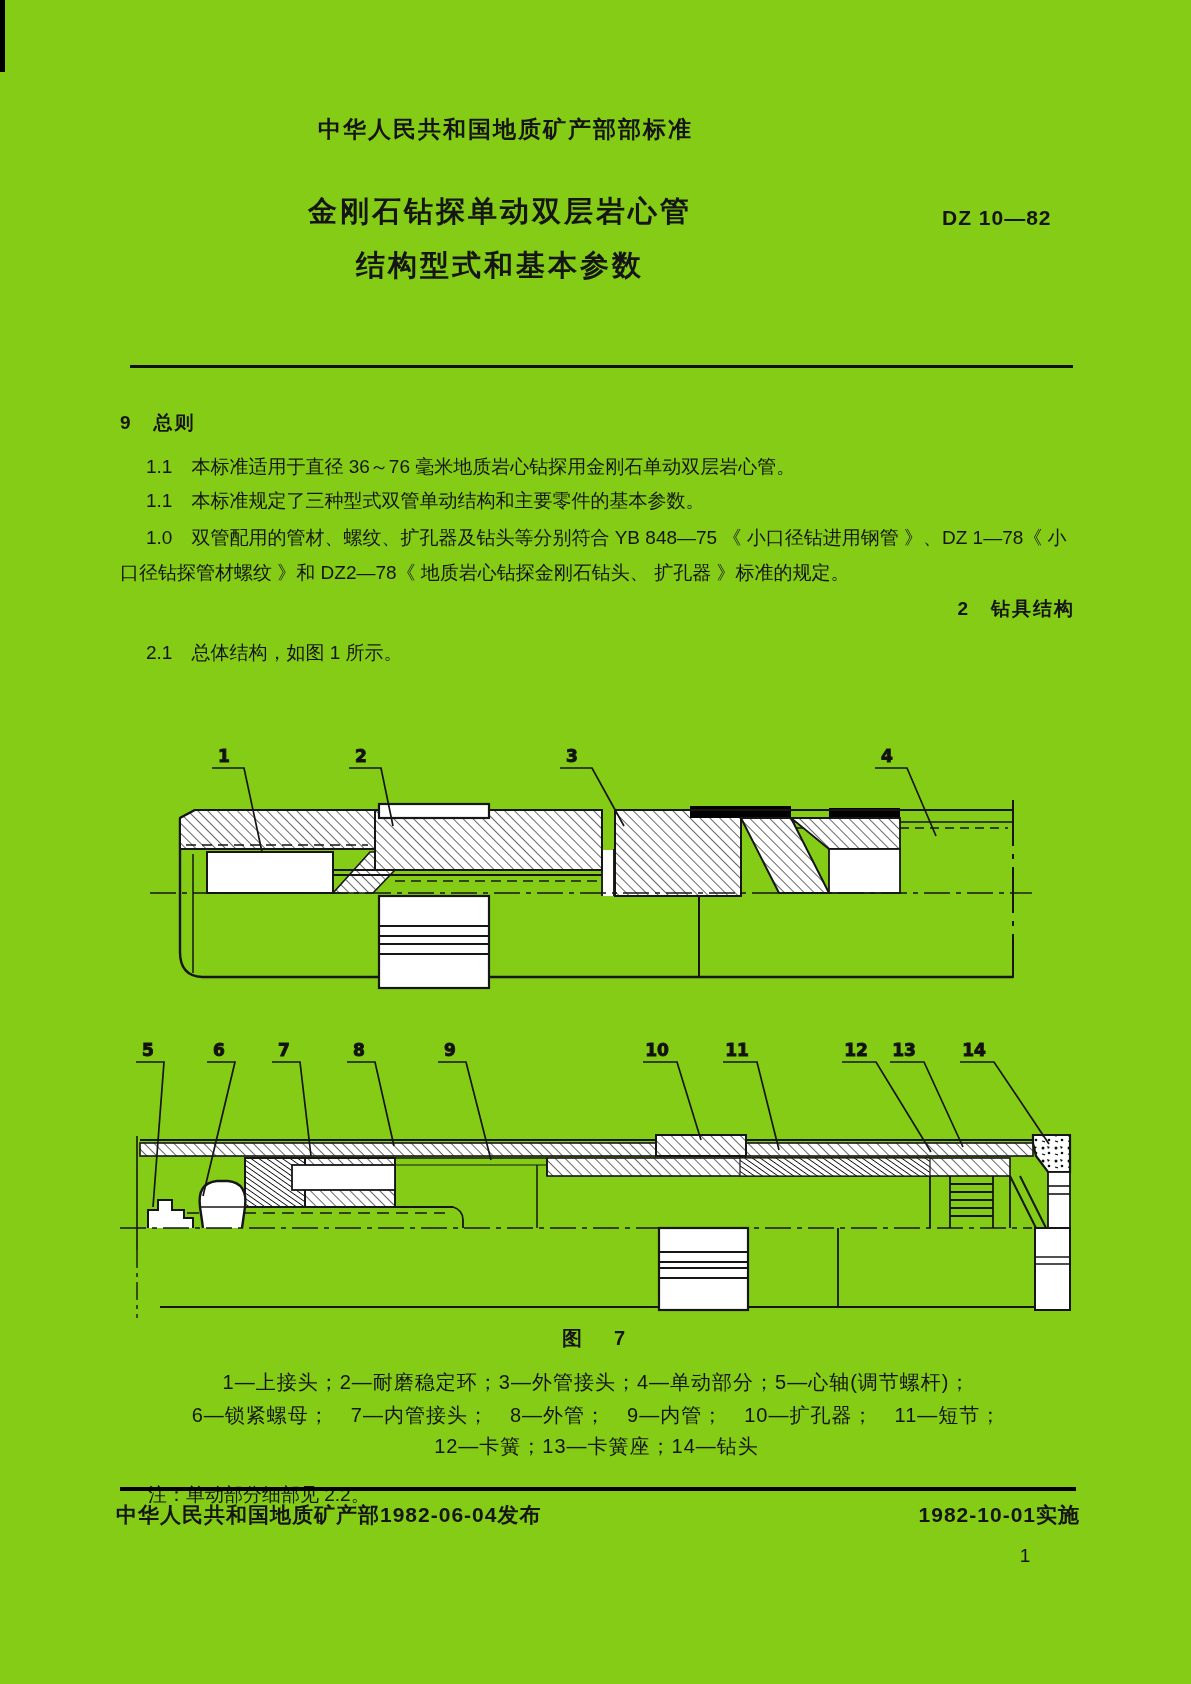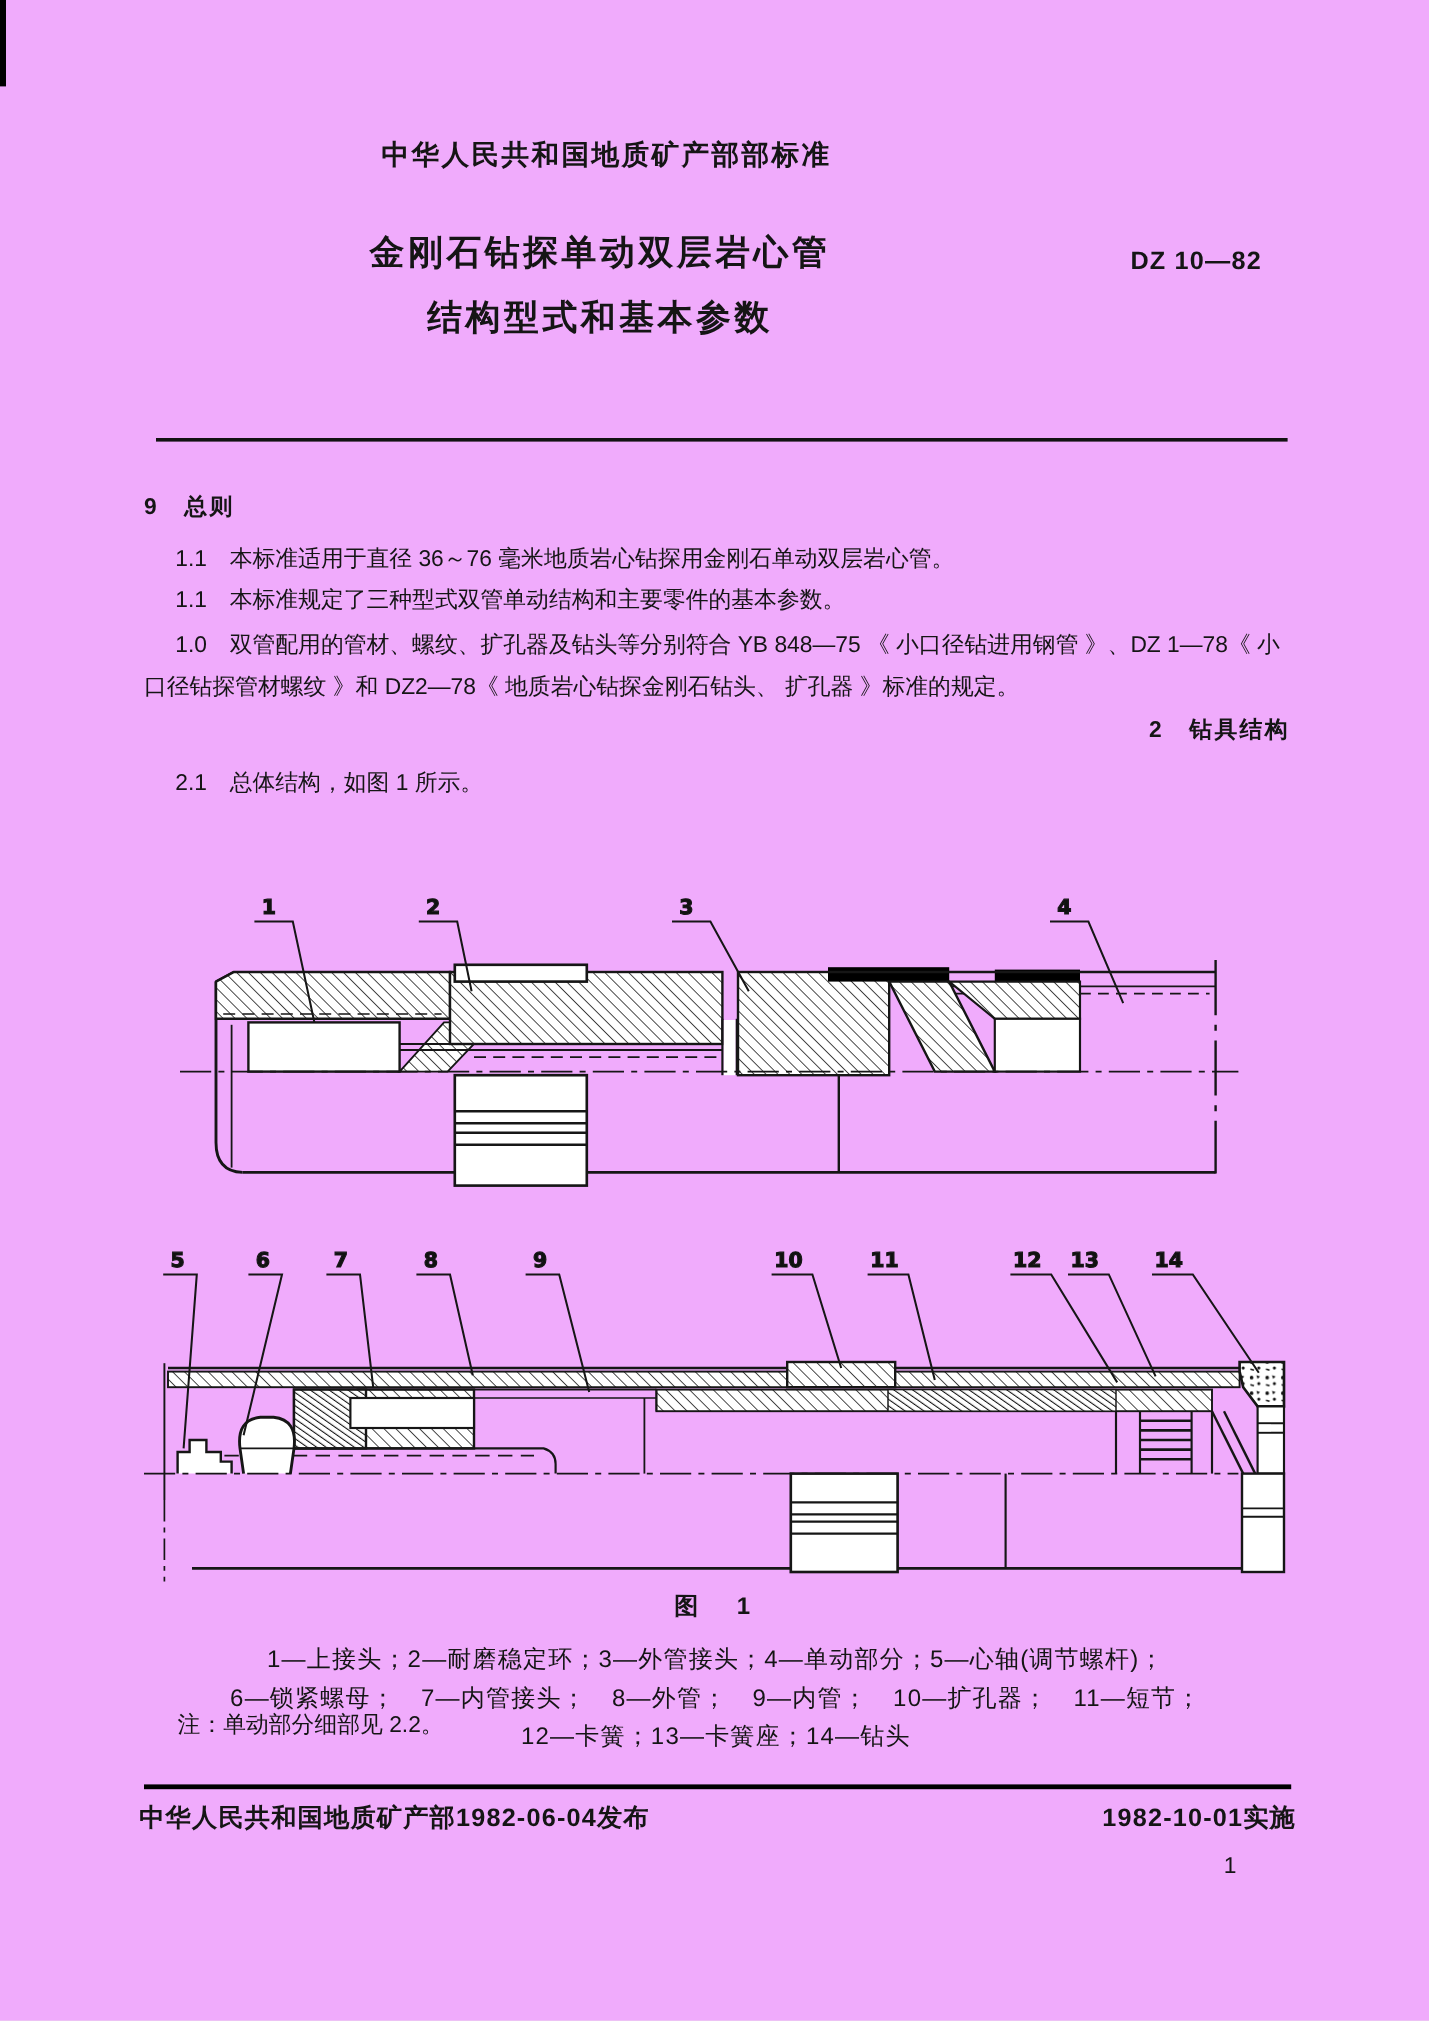--- a/index.html
+++ b/index.html
@@ -1,18 +1,18 @@
 <!DOCTYPE html>
 <html><head>
 <meta charset="utf-8">
 <style>
   html,body{margin:0;padding:0;background:#e8e8e8;}
   #page{
     position:relative;width:1191px;height:1684px;margin:0 auto;
-    background:#f0abfc;color:#151515;overflow:hidden;
+    background:#84cc16;color:#151515;overflow:hidden;
     font-family:"Liberation Sans",sans-serif;
     text-decoration:underline;
   }
   .abs{position:absolute;}
   .corner-mark{left:0;top:0;width:5px;height:72px;background:#000;}
   .org{left:318px;top:114px;font-size:23px;font-weight:700;letter-spacing:2px;}
   .titlebox{left:270px;top:184px;width:460px;text-align:center;}
   .titlebox .t{font-size:29px;font-weight:700;letter-spacing:3px;line-height:54px;}
   .code{left:942px;top:206px;font-size:21px;font-weight:700;letter-spacing:1px;}
   .rule1{left:130px;top:365px;width:943px;height:3px;background:#121212;}
@@ -23,21 +23,21 @@
   .c12{top:486px;}
   .c13{top:520px;line-height:35px;text-indent:26px;}
   .c21{top:638px;text-indent:26px;}
   .s2h{top:594px;text-align:right;}
   .clause{text-indent:26px;}
   .figcap{left:120px;top:1325px;width:953px;text-align:center;font-size:20px;font-weight:700;letter-spacing:6px;}
   .leg{left:120px;width:953px;text-align:center;font-size:20px;font-weight:500;letter-spacing:1px;}
   .leg1{top:1369px;}
   .leg2{top:1402px;}
   .leg3{top:1433px;}
-  .note{left:148px;top:1424px;font-size:19px;font-weight:500;}
+  .note{left:148px;top:1482px;font-size:19px;font-weight:500;}
   .rule2{left:120px;top:1487px;width:956px;height:4px;background:#000;}
   .footL{left:116px;top:1501px;font-size:21px;font-weight:700;letter-spacing:1px;}
   .footR{left:916px;top:1501px;width:164px;text-align:right;font-size:21px;font-weight:700;letter-spacing:1px;}
   .pageno{left:1010px;top:1545px;width:30px;text-align:center;font-size:19px;font-weight:500;}
   svg text.co{font-family:"DejaVu Sans",sans-serif;font-size:17px;font-weight:600;fill:#111;}
 </style>
 </head>
 <body>
 
 <div id="page">
@@ -218,21 +218,21 @@
       <path d="M723,1062 H757 L779,1150" fill="none" stroke-width="1.7"></path>
       <text class="co" x="856" y="1056" text-anchor="middle">12</text>
       <path d="M842,1062 H876 L931,1152" fill="none" stroke-width="1.7"></path>
       <text class="co" x="904" y="1056" text-anchor="middle">13</text>
       <path d="M890,1062 H924 L963,1147" fill="none" stroke-width="1.7"></path>
       <text class="co" x="974" y="1056" text-anchor="middle">14</text>
       <path d="M960,1062 H994 L1049,1144" fill="none" stroke-width="1.7"></path>
     </g>
   </svg>
 
-  <div class="abs figcap">图　1</div>
+  <div class="abs figcap">图　7</div>
   <div class="abs leg leg1">1—上接头；2—耐磨稳定环；3—外管接头；4—单动部分；5—心轴(调节螺杆)；</div>
   <div class="abs leg leg2">6—锁紧螺母；　7—内管接头；　8—外管；　9—内管；　10—扩孔器；　11—短节；</div>
   <div class="abs leg leg3">12—卡簧；13—卡簧座；14—钻头</div>
   <div class="abs note">注：单动部分细部见 2.2。</div>
 
   <div class="abs rule2"></div>
   <div class="abs footL">中华人民共和国地质矿产部1982-06-04发布</div>
   <div class="abs footR">1982-10-01实施</div>
   <div class="abs pageno">1</div>
 

